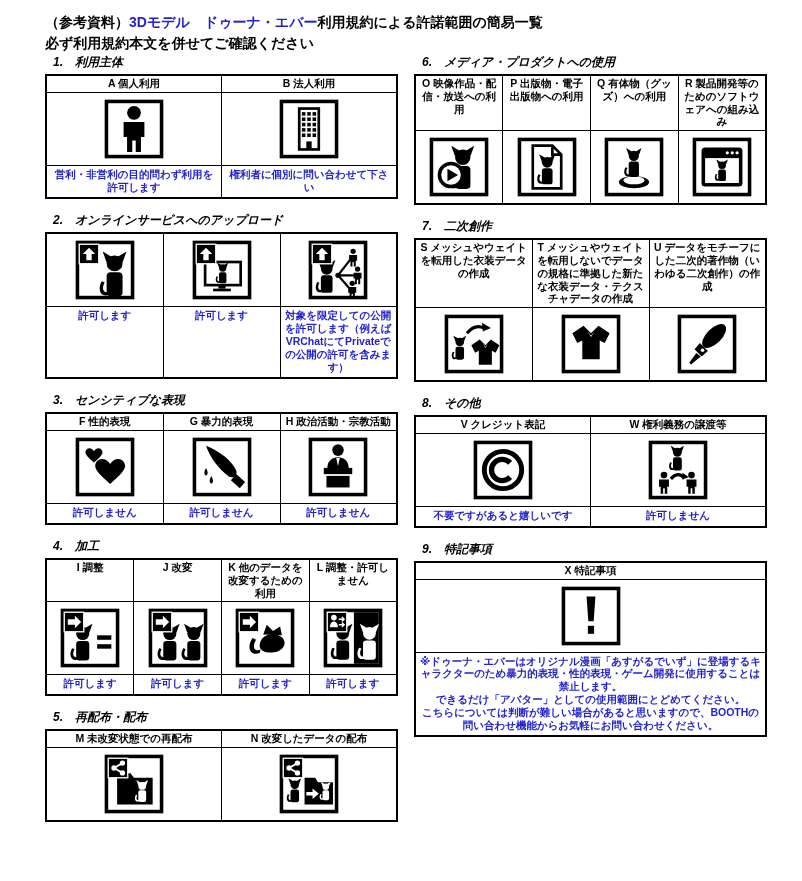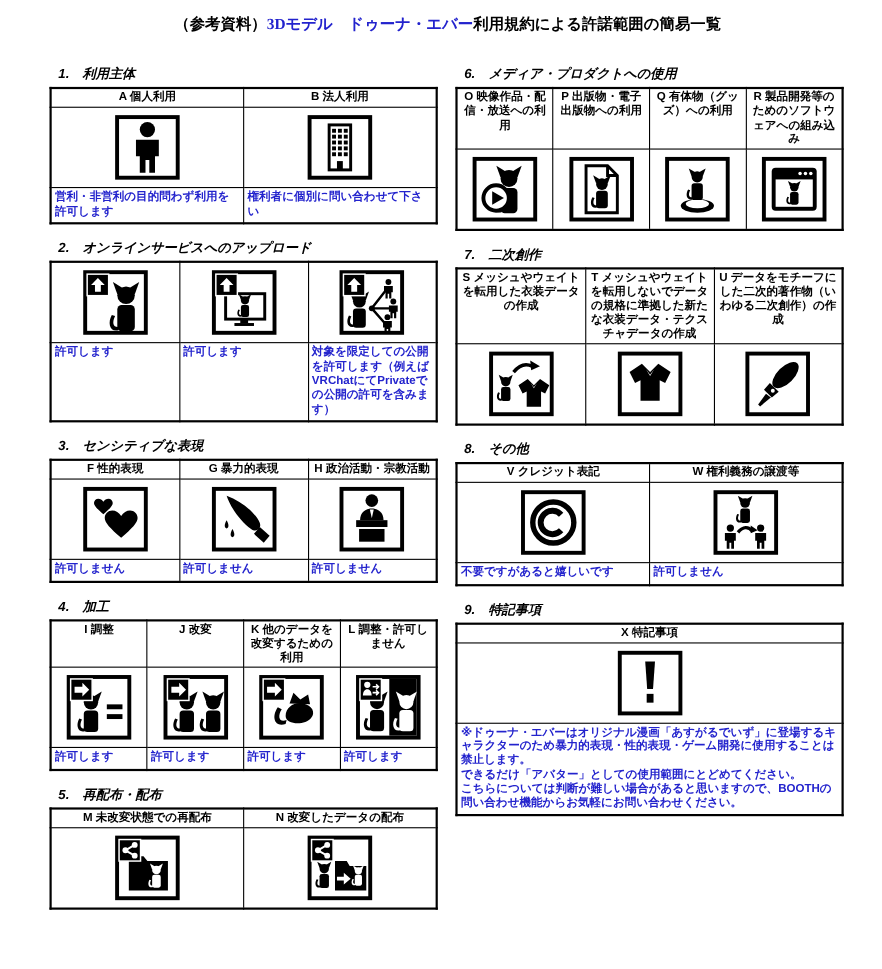--- a/index.html
+++ b/index.html
@@ -3,32 +3,32 @@
 <meta charset="utf-8">
 <style>
   :root { --blue:#2323cd; --ink:#000; }
   * { box-sizing:border-box; }
   body { margin:0; background:#fff; }
   .page {
     width:802px; height:881px; background:#fff; color:var(--ink);
     font-family:"Liberation Sans","DejaVu Sans",sans-serif;
     padding:12px 33px 6px 45px; overflow:hidden; position:relative;
   }
-  .titleblock { text-align:center; font-weight:bold; font-size:14px; line-height:1.5; margin-bottom:26px;font-family:Liberation Serif, serif; }
+  .titleblock { font-weight:bold; font-size:14px; line-height:1.5; margin-bottom:0; }
   .titleblock .blue { color:var(--blue); }
   .cols { display:flex; gap:16px; align-items:flex-start; }
   .col { width:353px; flex:0 0 353px; }
   .section { margin-bottom:13px; }
   .sec-h { font-size:12px; font-weight:bold; margin:0 0 3px 8px;font-style:italic; }
   .sec-h .num { margin-right:12px; }
   table.perm { border-collapse:collapse; width:100%; table-layout:fixed; border:2.5px solid var(--ink);padding-left:46px; }
   table.perm th, table.perm td { border:1.5px solid var(--ink); }
   th.hd { font-size:10.5px; font-weight:bold; text-align:center; vertical-align:top; line-height:1.22; padding:1px 3px 2px; }
   td.ic { text-align:center; vertical-align:middle; padding:4px 2px; }
-  td.rs { color:var(--blue); font-size:10.5px; font-weight:bold; text-align:left; vertical-align:top; line-height:1.22; padding:2px 3px 4px; }
+  td.rs { color:var(--blue); font-size:10.5px; font-weight:bold; text-align:center; vertical-align:top; line-height:1.22; padding:2px 3px 4px; }
   svg.glyph { width:64px; height:64px; display:block; margin:0 auto; }
   .note-line { margin:0; }
 </style>
 </head>
 <body>
 
 <svg width="0" height="0" style="position:absolute" aria-hidden="true">
 <defs>
   <g id="g-frame">
         <rect x="5" y="5" width="62" height="62" fill="#fff" stroke="#000" stroke-width="4"></rect>
@@ -335,20 +335,21 @@
           <rect x="32.5" y="47" width="7" height="9"></rect>
         </g>
       </symbol>
 </defs>
 </svg>
 
 <div class="page">
 
   <div class="titleblock">
     <div><span>（参考資料）</span><span class="blue">3Dモデル　ドゥーナ・エバー</span><span>利用規約による許諾範囲の簡易一覧</span></div>
+    <div>必ず利用規約本文を併せてご確認ください</div>
   </div>
 
   <div class="cols">
 
     <div class="col">
 
       <div class="section">
         <p class="sec-h"><span class="num">1.</span><span>利用主体</span></p>
         <table class="perm">
           <tbody>

